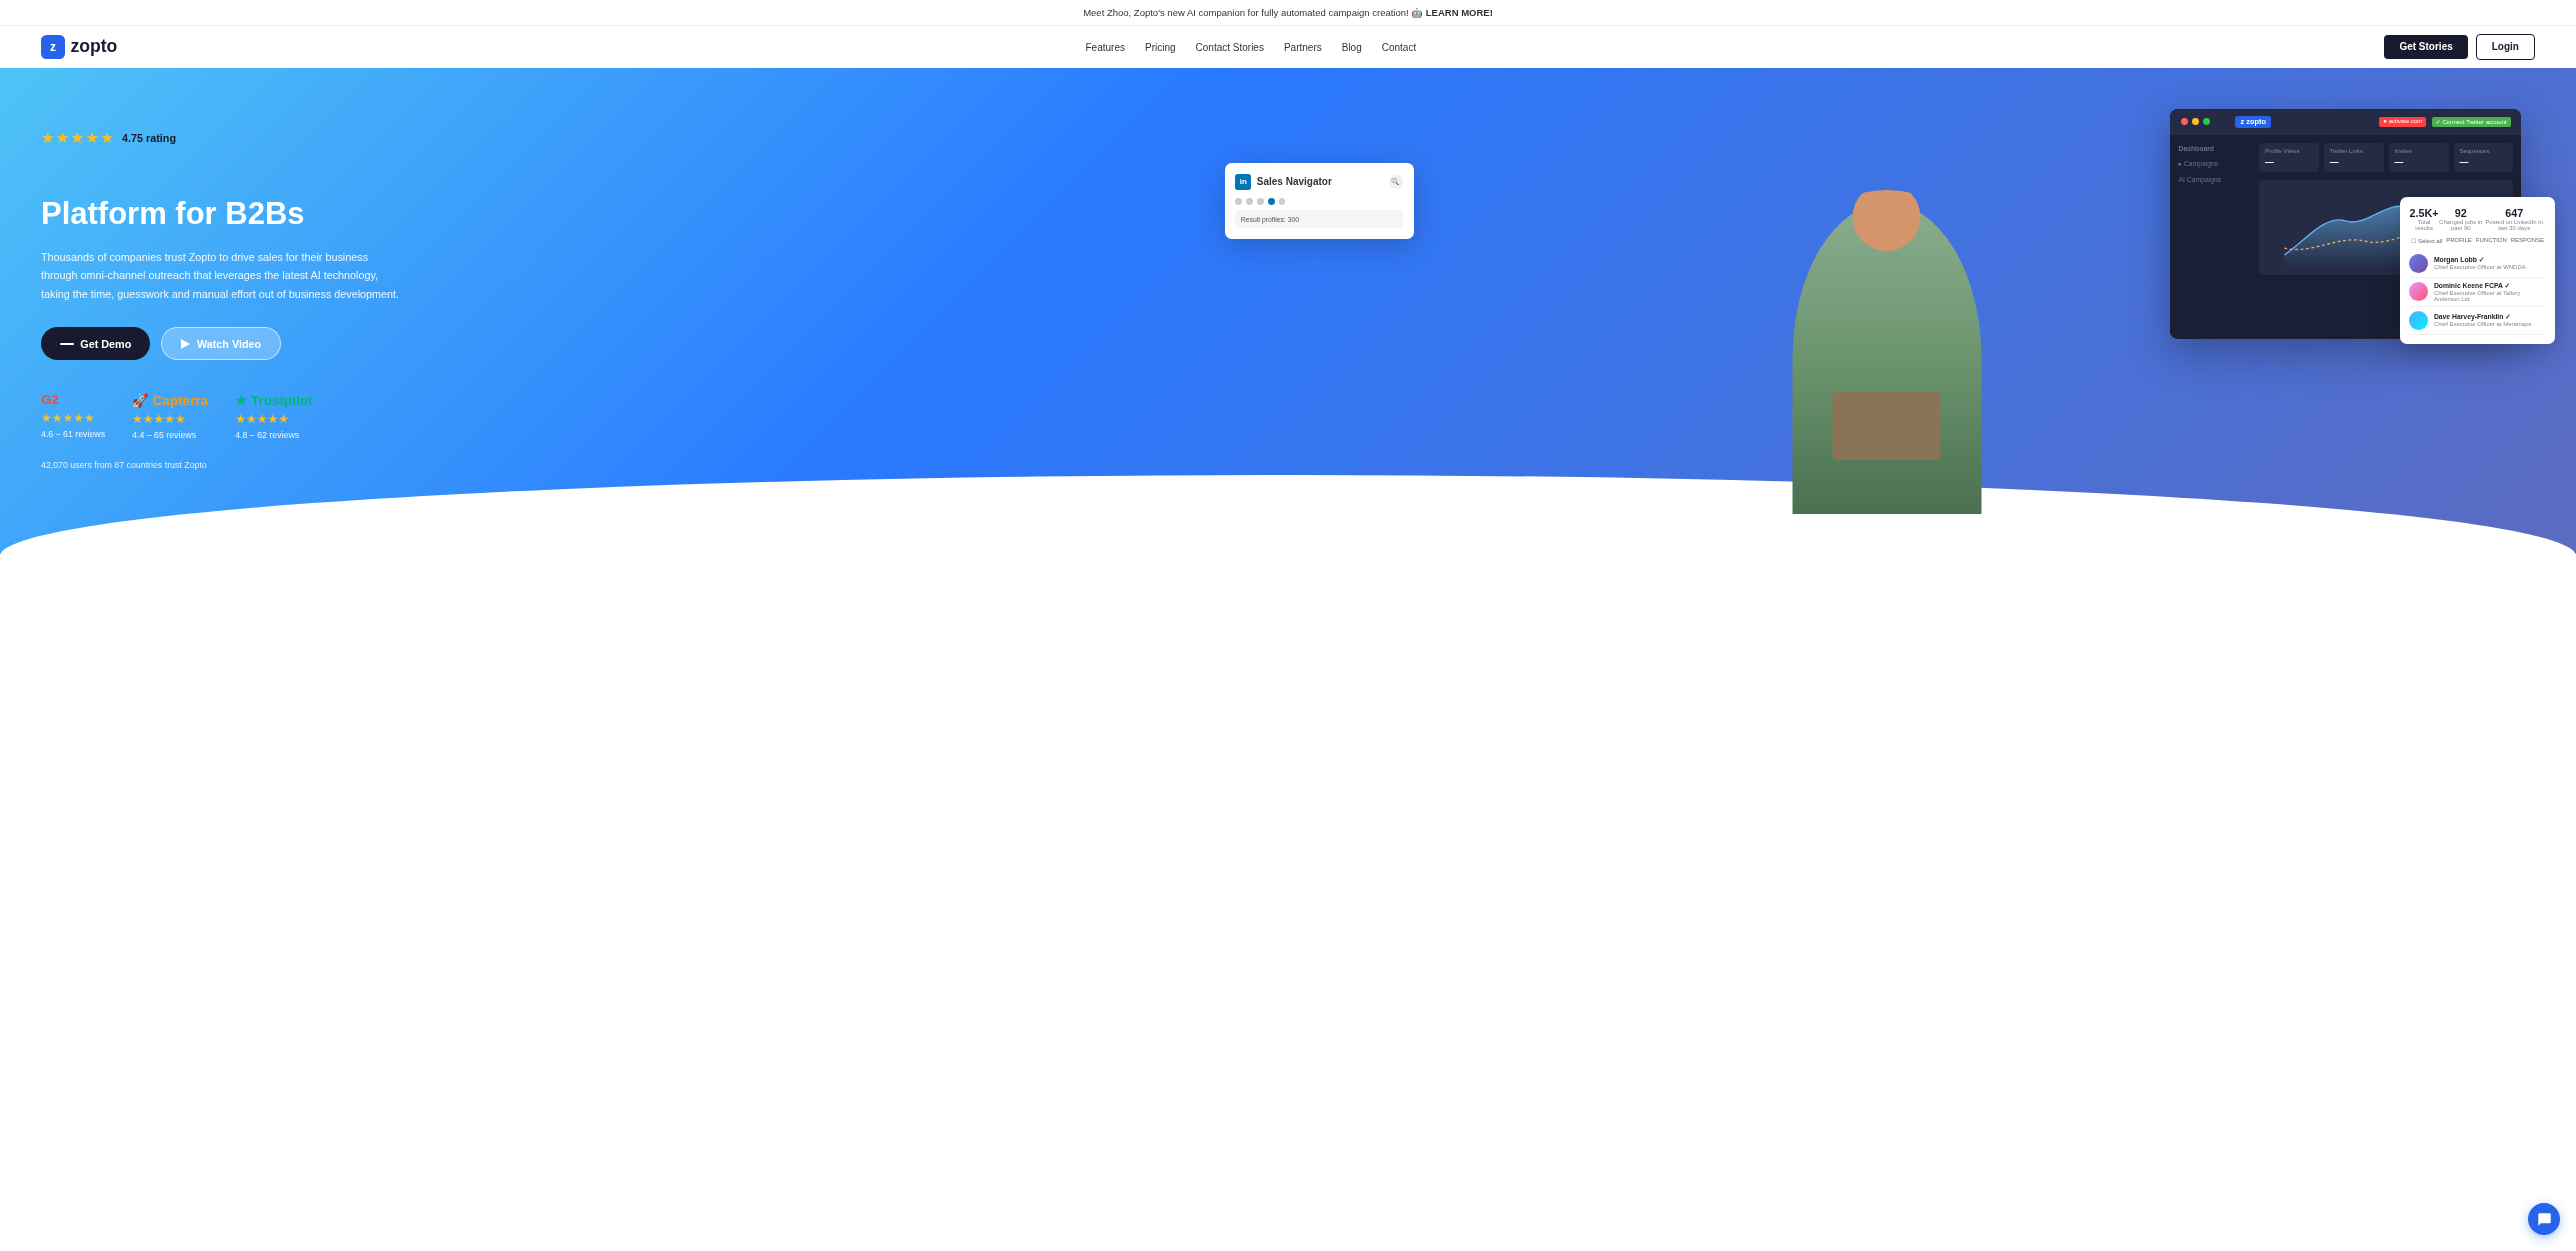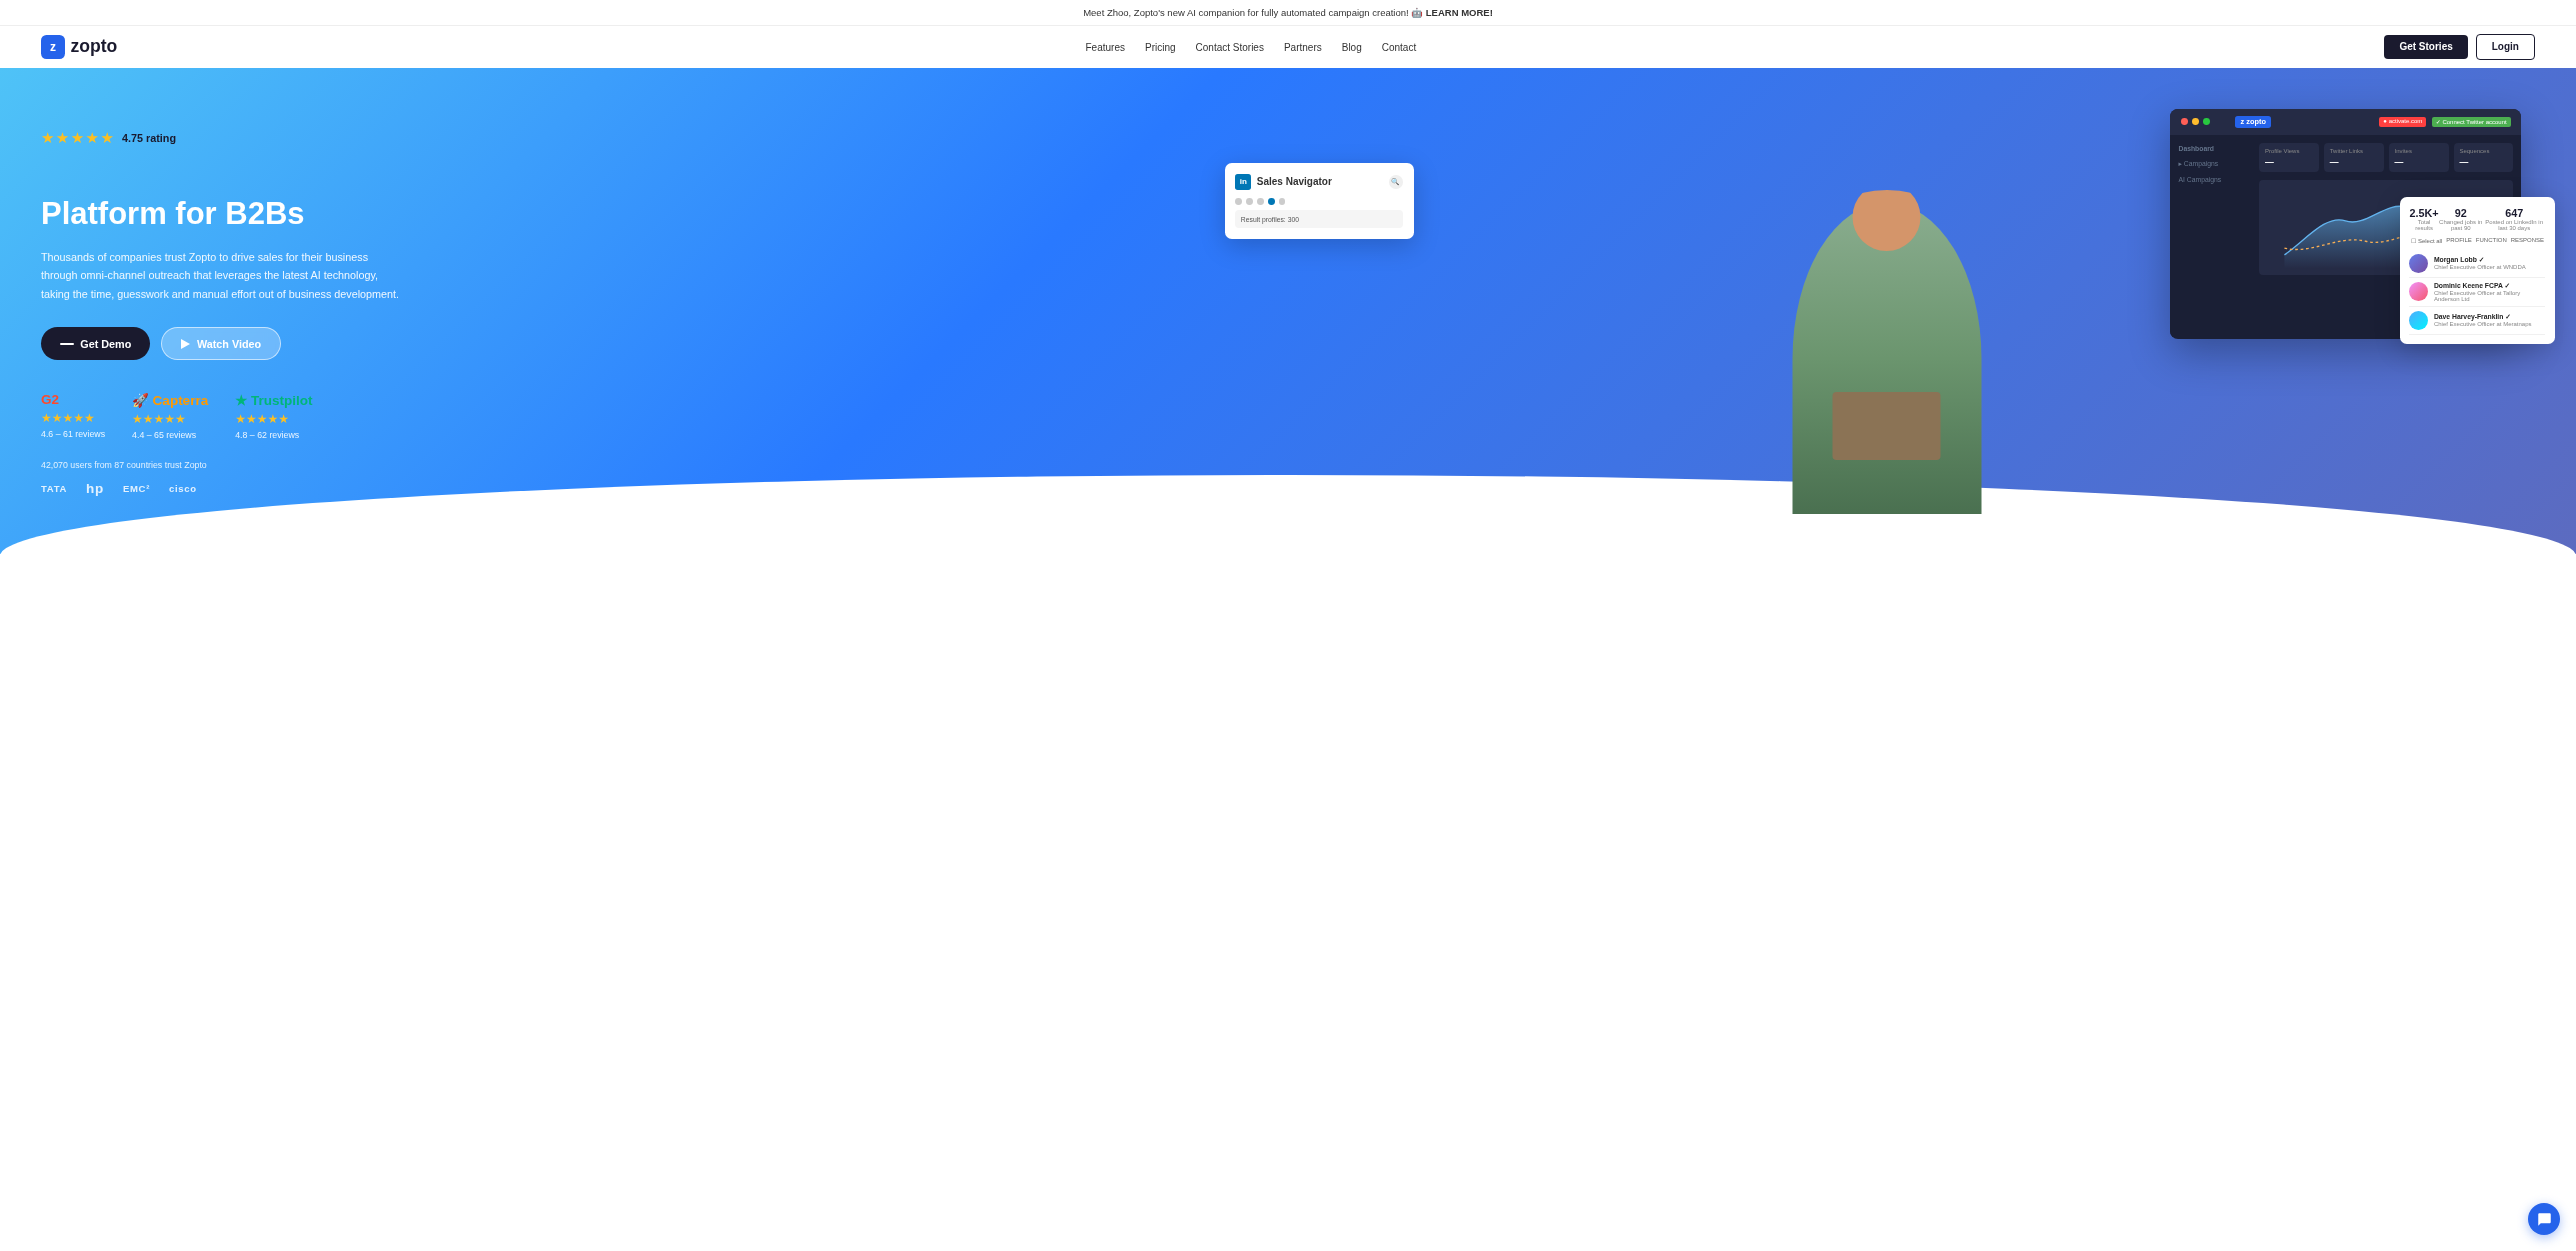--- a/index.html
+++ b/index.html
@@ -453,26 +453,20 @@
       </div>
       <div class="review-badge">
         <span class="review-logo trustpilot">★ Trustpilot</span>
         <span class="review-stars">★★★★★</span>
         <span class="review-count">4.8 – 62 reviews</span>
       </div>
     </div>
 
     <p class="users-trust">42,070 users from 87 countries trust Zopto</p>
 
-    <div class="company-logos">
-      <span class="company-logo">TATA</span>
-      <span class="company-logo" style="font-size:13.5px;">hp</span>
-      <span class="company-logo">EMC²</span>
-      <span class="company-logo">cisco</span>
-    </div>
   </div>
 
   <div class="hero-right">
 
     <div class="dashboard-mockup">
       <div class="mockup-header">
         <div class="mockup-dots">
           <div class="mockup-dot" style="background:#ff5f57;"></div>
           <div class="mockup-dot" style="background:#febc2e;"></div>
           <div class="mockup-dot" style="background:#28c840;"></div>

